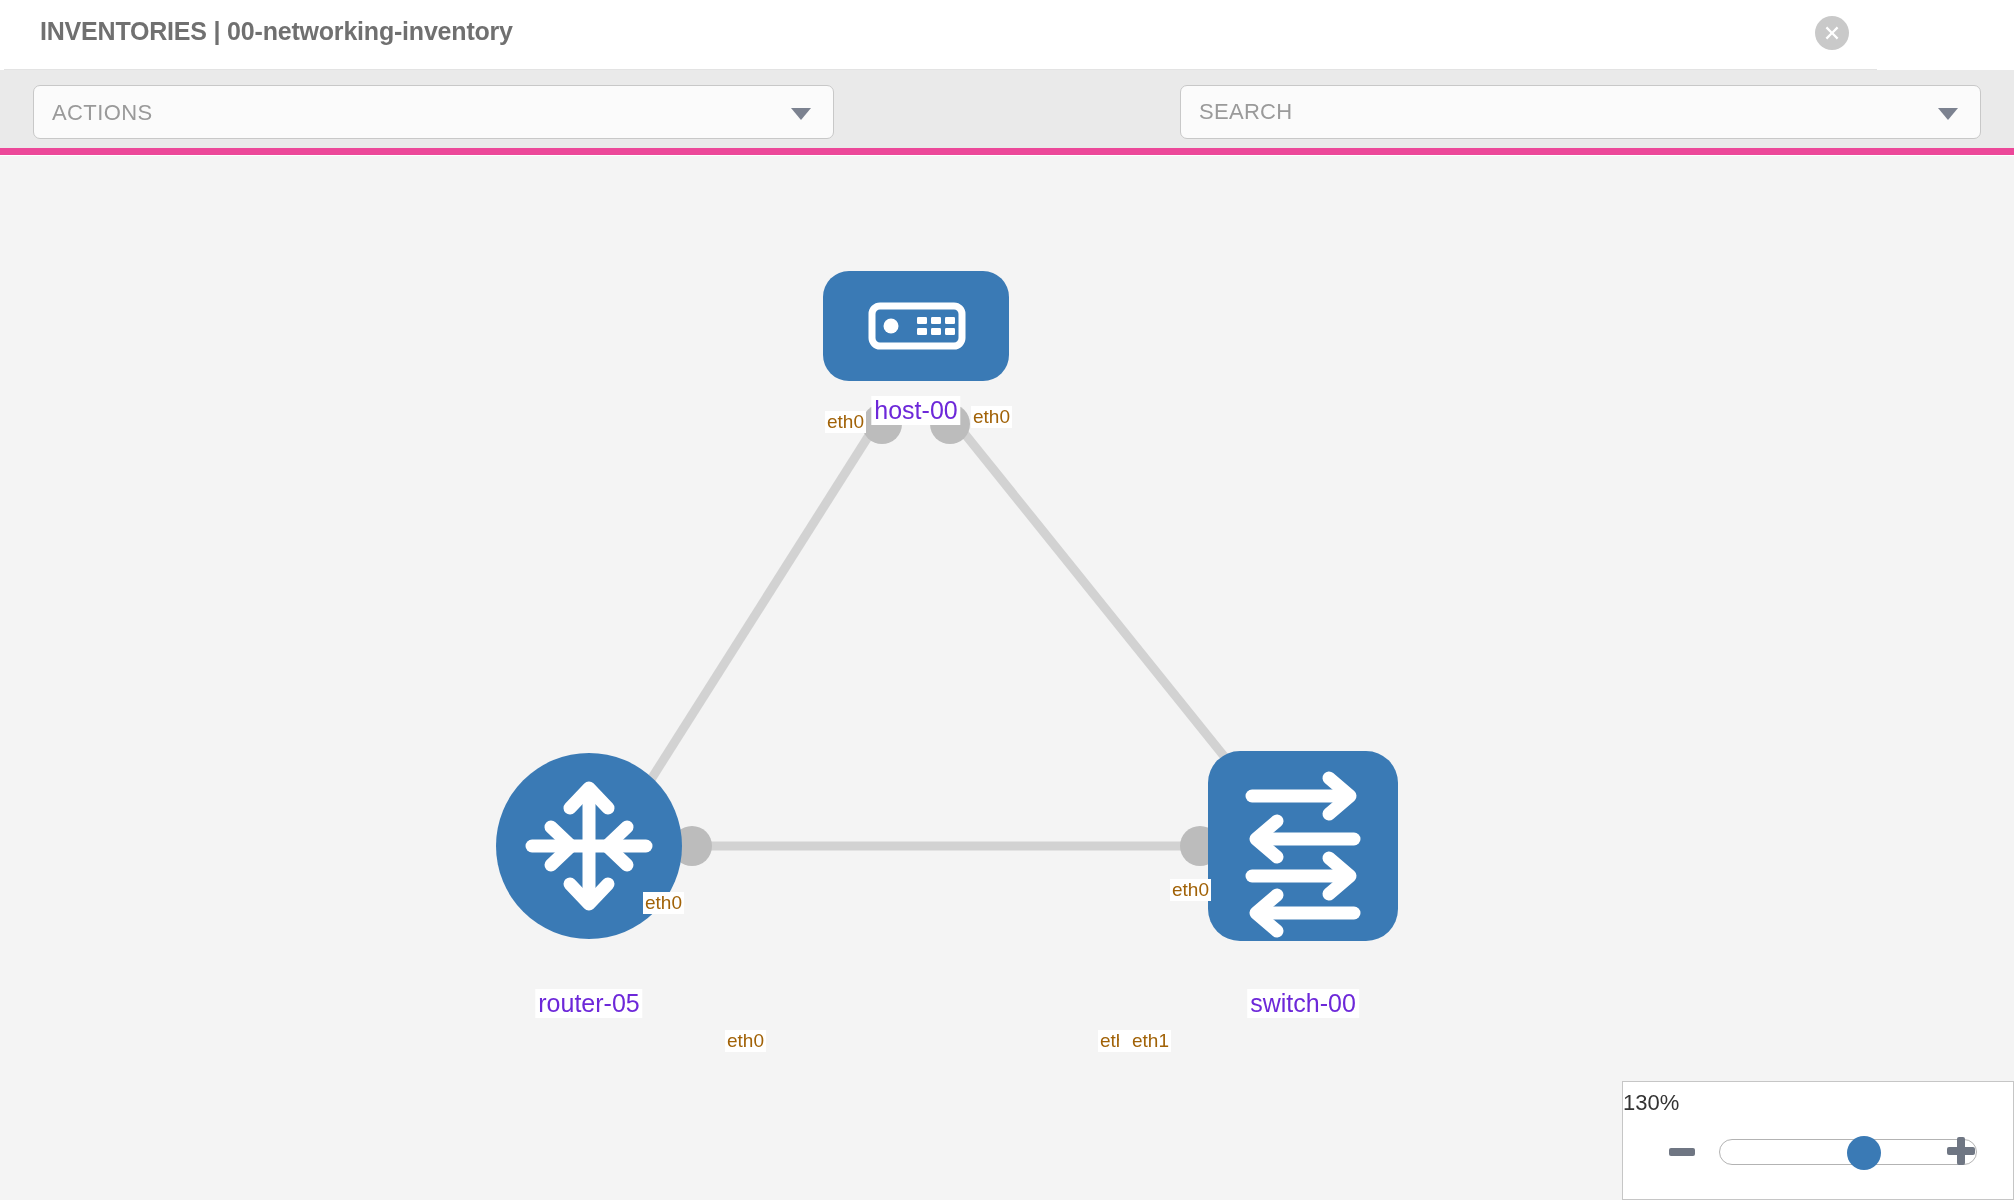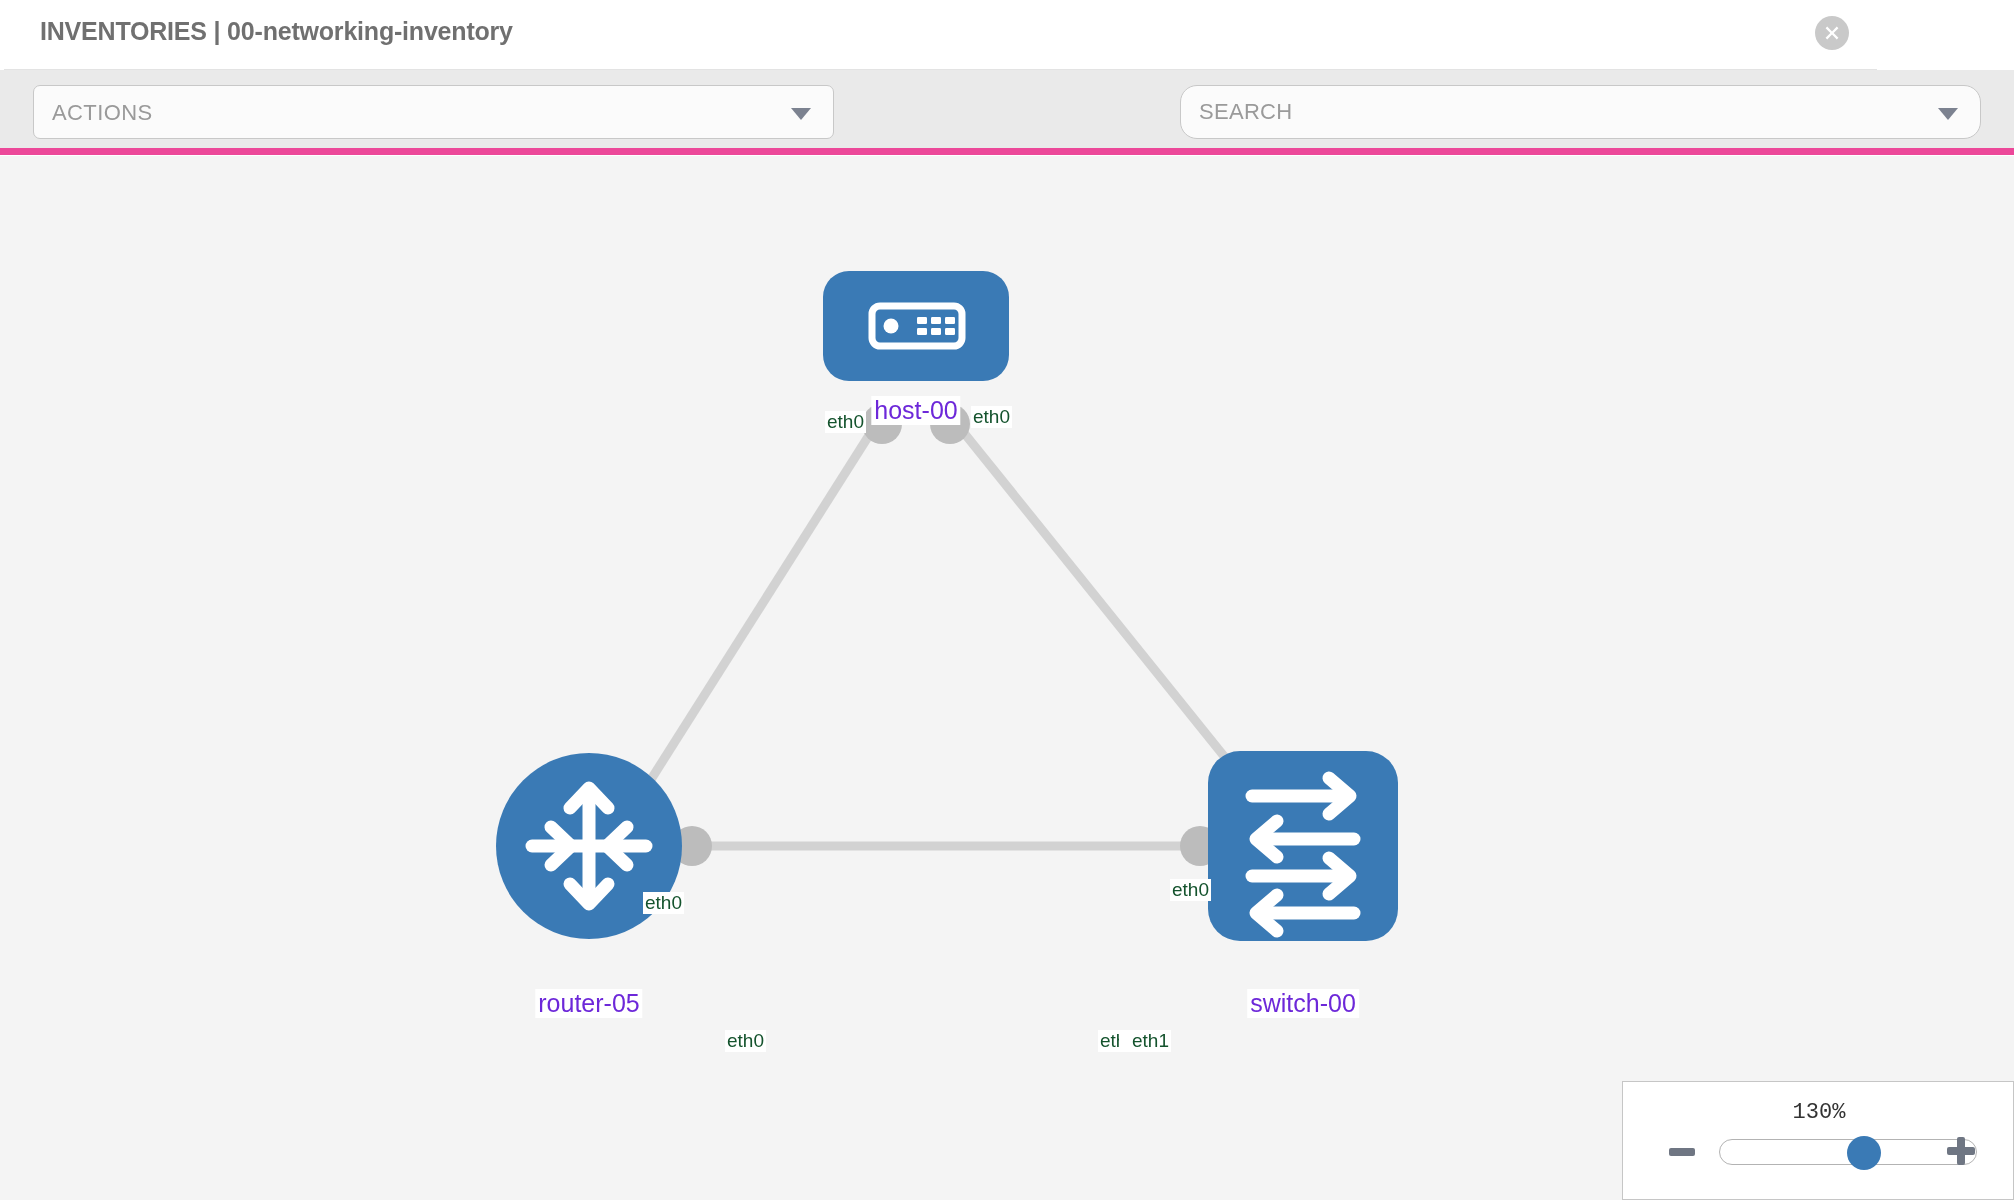--- a/index.html
+++ b/index.html
@@ -68,21 +68,21 @@
     cursor: pointer;
   }
   #wrench-icon { left: 1037px; }
   #key-icon    { left: 1105px; }
 
   #search-box {
     position: absolute; left: 1180px; top: 15px;
     width: 801px; height: 54px;
     background: #fbfbfb;
     border: 1px solid #c8c8c8;
-    border-radius: 17px;
+    border-radius: 7px;
   }
   #search-input {
     position: absolute; left: 18px; top: 0;
     width: 720px; height: 52px;
     border: none; outline: none; background: transparent;
     font-family: "Liberation Sans", sans-serif;
     font-size: 22px; color: #555;
     letter-spacing: 0.3px;
   }
   #search-input::placeholder { color: #9a9a9a; }
@@ -100,37 +100,37 @@
   .node-label {
     position: absolute;
     font-size: 25px; color: #6d28d9;
     background: #ffffff;
     padding: 0 3px;
     white-space: nowrap;
     transform: translateX(-50%);
   }
   .iface-label {
     position: absolute;
-    font-size: 19px; color: #14532d;
+    font-size: 19px; color: #a16207;
     background: #ffffff;
     padding: 0 2px;
     white-space: nowrap;
   }
 
   
   #zoom-panel {
     position: absolute; left: 1622px; top: 1081px;
     width: 392px; height: 119px;
     background: #ffffff;
     border: 1px solid #c6c6c6;
   }
   #zoom-value {
-    position: absolute; top: 18px; left: 0; width: 392px;
-    text-align: center;
-    font-size: 22px; color: #333; font-family: Liberation Mono, monospace;
+    position: absolute; top: 8px; left: 0; width: 392px;
+    text-align: left;
+    font-size: 22px; color: #333;
   }
   #zoom-minus {
     position: absolute; left: 46px; top: 66px;
     width: 26px; height: 8px; border-radius: 2px;
     background: #6f7683; cursor: pointer;
   }
   #zoom-plus {
     position: absolute; right: 38px; top: 55px;
     width: 28px; height: 28px; cursor: pointer;
   }

